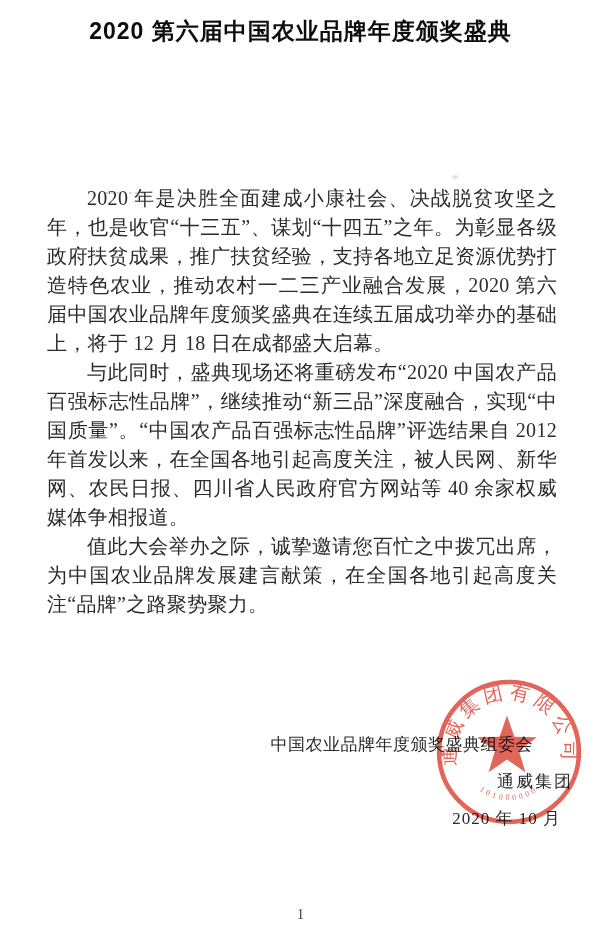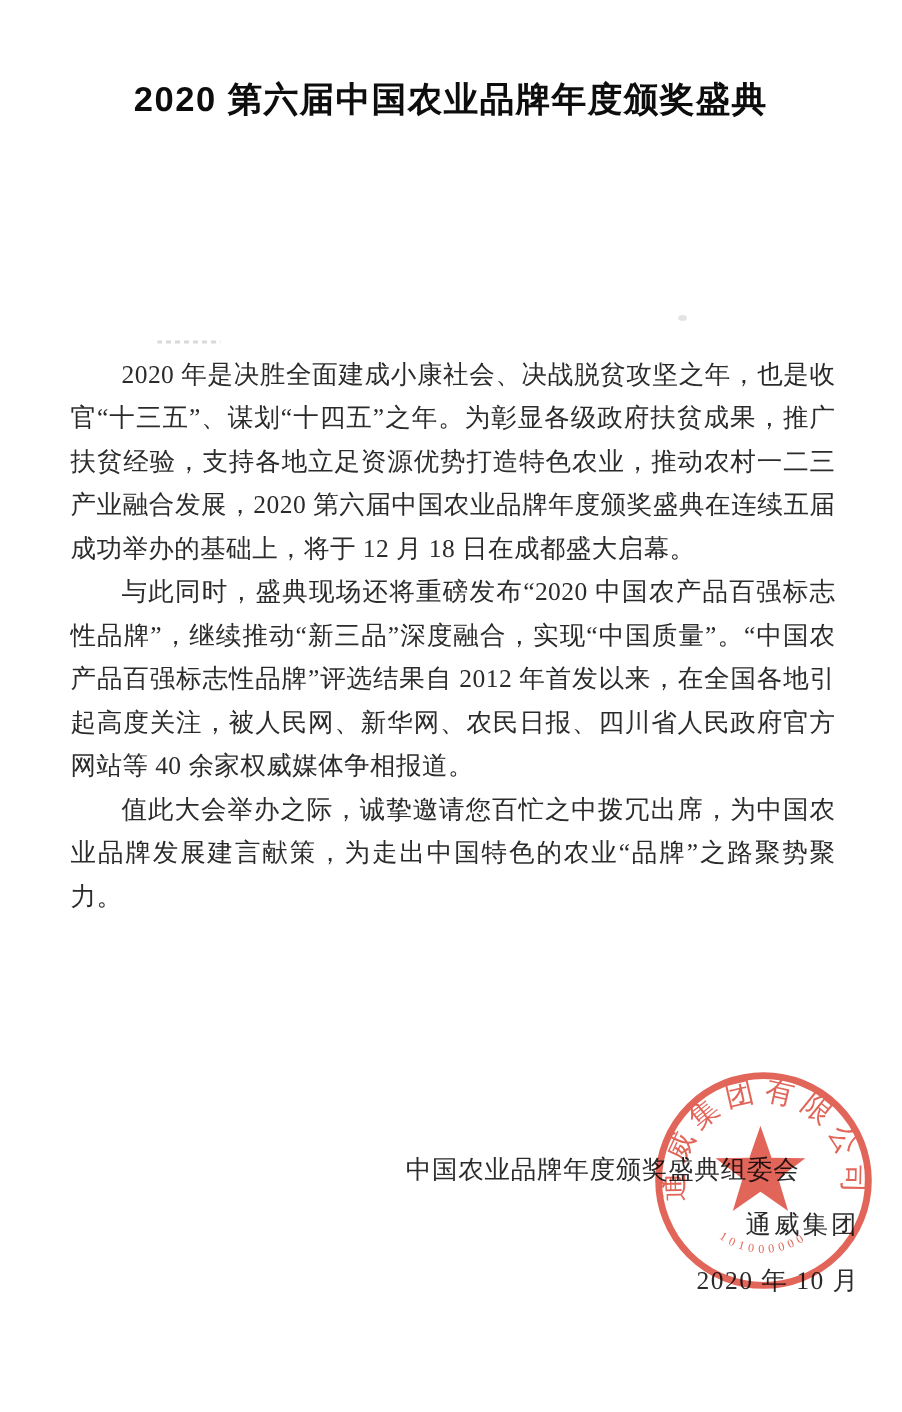--- a/index.html
+++ b/index.html
@@ -7,47 +7,46 @@
     width: 601px; height: 941px;
     background: #ffffff;
     font-family: "Liberation Serif", "DejaVu Serif", serif;
     position: relative;
     overflow: hidden;
   }
   .page {
     position: absolute; inset: 0;
     background: #ffffff;
     overflow: hidden;
-    margin-top: 35px;
   }
   .title-block {
     position: absolute; top: 13px; left: 0; right: 0;
     text-align: center;
     font-family: "Liberation Sans", "DejaVu Sans", sans-serif;
     font-weight: 700;
     color: #0d0d0d;
   }
   .title-line { font-size: 23px; line-height: 37px; letter-spacing: 1px; }
   .body-text {
-    position: absolute; top: 200px; left: 47px; width: 510px;
-    font-size: 17px; line-height: 29px;
+    position: absolute; top: 184px; left: 47px; width: 510px;
+    font-size: 20px; line-height: 29px;
     color: #2b2b2b;
     text-align: justify;
     letter-spacing: 0.3px;
   }
   .body-text p { margin: 0; text-indent: 2em; }
   .signature {
     position: absolute; top: 726px; left: 0; right: 0;
     font-size: 17px; line-height: 37px;
     color: #2b2b2b;
     text-align: right;
   }
   .sig-organizer { padding-right: 68px; letter-spacing: 0.5px; }
   .sig-company   { padding-right: 28px; letter-spacing: 2px; text-align: right; }
-  .sig-date      { padding-right: 28px; letter-spacing: 1px; }
+  .sig-date      { padding-right: 40px; letter-spacing: 1px; }
   .seal {
     position: absolute; left: 433px; top: 676px;
     width: 152px; height: 152px;
     mix-blend-mode: multiply;
     opacity: 0.85;
   }
   .seal text { font-family: "Liberation Serif", "DejaVu Serif", serif; }
   .page-number {
     position: absolute; top: 907px; left: 0; right: 0;
     text-align: center;
@@ -73,21 +72,21 @@
   <div class="title-block">
     <div class="title-line">2020 第六届中国农业品牌年度颁奖盛典</div>
   </div>
 
   <div class="scan-artifact"></div>
   <div class="scan-speck"></div>
 
   <div class="body-text">
     <p>2020 年是决胜全面建成小康社会、决战脱贫攻坚之年，也是收官“十三五”、谋划“十四五”之年。为彰显各级政府扶贫成果，推广扶贫经验，支持各地立足资源优势打造特色农业，推动农村一二三产业融合发展，2020 第六届中国农业品牌年度颁奖盛典在连续五届成功举办的基础上，将于 12 月 18 日在成都盛大启幕。</p>
     <p>与此同时，盛典现场还将重磅发布“2020 中国农产品百强标志性品牌”，继续推动“新三品”深度融合，实现“中国质量”。“中国农产品百强标志性品牌”评选结果自 2012 年首发以来，在全国各地引起高度关注，被人民网、新华网、农民日报、四川省人民政府官方网站等 40 余家权威媒体争相报道。</p>
-    <p>值此大会举办之际，诚挚邀请您百忙之中拨冗出席，为中国农业品牌发展建言献策，为走出中国特色的农业“品牌”之路聚势聚力。</p>
+    <p>值此大会举办之际，诚挚邀请您百忙之中拨冗出席，为中国农业品牌发展建言献策，在全国各地引起高度关注“品牌”之路聚势聚力。</p>
   </div>
 
   <div class="signature">
     <div class="sig-organizer">中国农业品牌年度颁奖盛典组委会</div>
     <div class="sig-company">通威集团</div>
     <div class="sig-date">2020 年 10 月</div>
   </div>
 
   <svg class="seal" viewBox="0 0 150 150">
     <circle cx="75" cy="75" r="69" fill="none" stroke-width="4.5" stroke="#dd4a3d"></circle>

